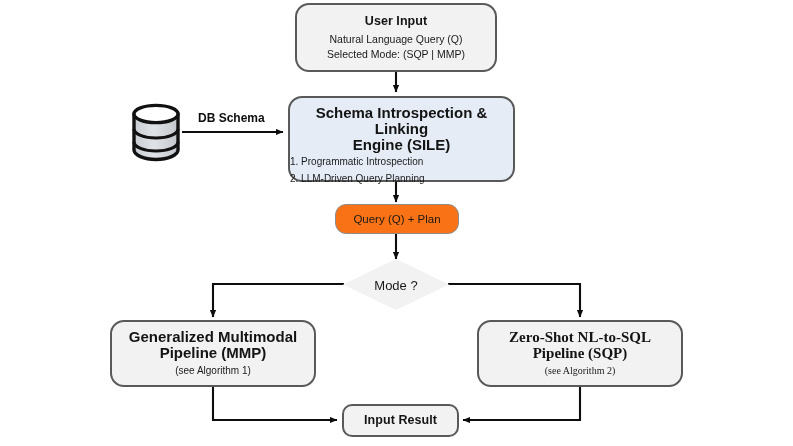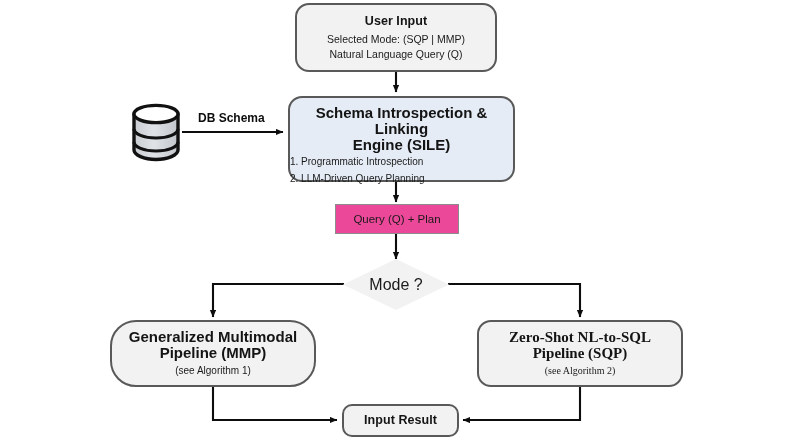--- a/index.html
+++ b/index.html
@@ -70,37 +70,37 @@
   .list {
     font-size: 10px;
     color: #1a1a1a;
     line-height: 17px;
     text-align: left;
     width: 100%;
     box-sizing: border-box;
   }
   
   .plain-box {
-    background: #ec4899;
+    background: #f97316;
     border: 1.3px solid #8c8c8c;
-    border-radius: 0;
+    border-radius: 11px;
   }
   .plain-box .label {
     font-size: 11.5px;
     color: #1a1a1a;
   }
   
   .diamond-wrap {
     position: absolute;
   }
   .diamond-label {
     position: absolute;
     width: 100%;
     text-align: center;
-    font-size: 16px;
+    font-size: 13px;
     color: #1a1a1a;
     top: 50%;
     transform: translateY(-50%);
   }
   
   .db-cylinder {
     position: absolute;
   }
   
   .edge-label {
@@ -141,22 +141,22 @@
     <path d="M448,284 L580,284 L580,317" stroke="#0d0d0d" stroke-width="2.1" fill="none" marker-end="url(#arrow)"></path>
 
     <path d="M213,387 L213,420 L337,420" stroke="#0d0d0d" stroke-width="2.1" fill="none" marker-end="url(#arrow)"></path>
 
     <path d="M580,387 L580,420 L463,420" stroke="#0d0d0d" stroke-width="2.1" fill="none" marker-end="url(#arrow)"></path>
   </svg>
 
   <div class="node rounded-box" style="left:295px; top:3px; width:202px; height:69px;">
     <div class="title">User Input</div>
     <div class="gap"></div>
+    <div class="sub">Natural Language Query (Q)</div>
     <div class="sub">Selected Mode: (SQP | MMP)</div>
-    <div class="sub">Natural Language Query (Q)</div>
   </div>
 
   <div class="db-cylinder" style="left:130px; top:102px; width:54px; height:60px;">
     <svg width="54" height="60" viewBox="0 0 54 60" xmlns="http://www.w3.org/2000/svg">
       <defs>
         <linearGradient id="cylGrad" x1="0" y1="0" x2="1" y2="0">
           <stop offset="0%" stop-color="#c9cdd2"></stop>
           <stop offset="45%" stop-color="#dfe2e6"></stop>
           <stop offset="100%" stop-color="#c3c7cc"></stop>
         </linearGradient>
@@ -185,21 +185,21 @@
     <div class="label">Query (Q) + Plan</div>
   </div>
 
   <div class="diamond-wrap" style="left:343px; top:259px; width:106px; height:51px;">
     <svg width="106" height="51" viewBox="0 0 106 51" xmlns="http://www.w3.org/2000/svg">
       <polygon points="53,0 106,25.5 53,51 0,25.5" fill="#f2f2f2"></polygon>
     </svg>
     <div class="diamond-label">Mode ?</div>
   </div>
 
-  <div class="node rounded-box" style="left:110px; top:320px; width:206px; height:67px;border-radius:26px;">
+  <div class="node rounded-box" style="left:110px; top:320px; width:206px; height:67px;">
     <div class="title-2line">Generalized Multimodal</div>
     <div class="title-2line">Pipeline (MMP)</div>
     <div style="height:3px;"></div>
     <div class="sub-sm">(see Algorithm 1)</div>
   </div>
 
   <div class="node rounded-box" style="left:477px; top:320px; width:206px; height:67px;font-family:Liberation Serif, serif;">
     <div class="title-2line">Zero-Shot NL-to-SQL</div>
     <div class="title-2line">Pipeline (SQP)</div>
     <div style="height:3px;"></div>

